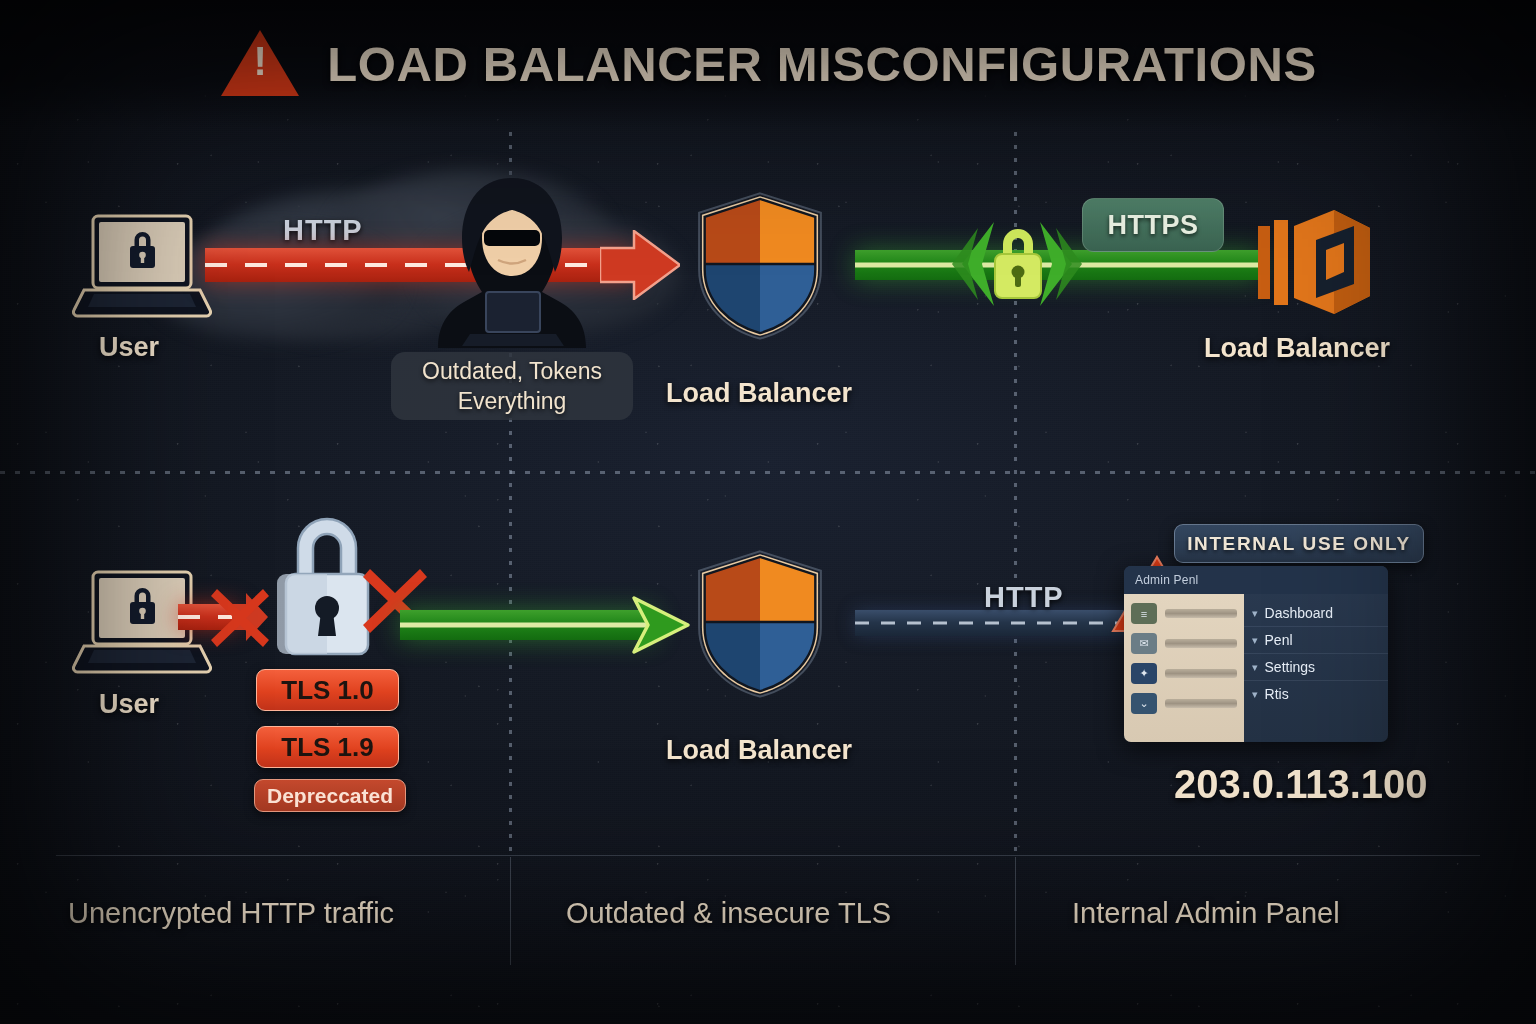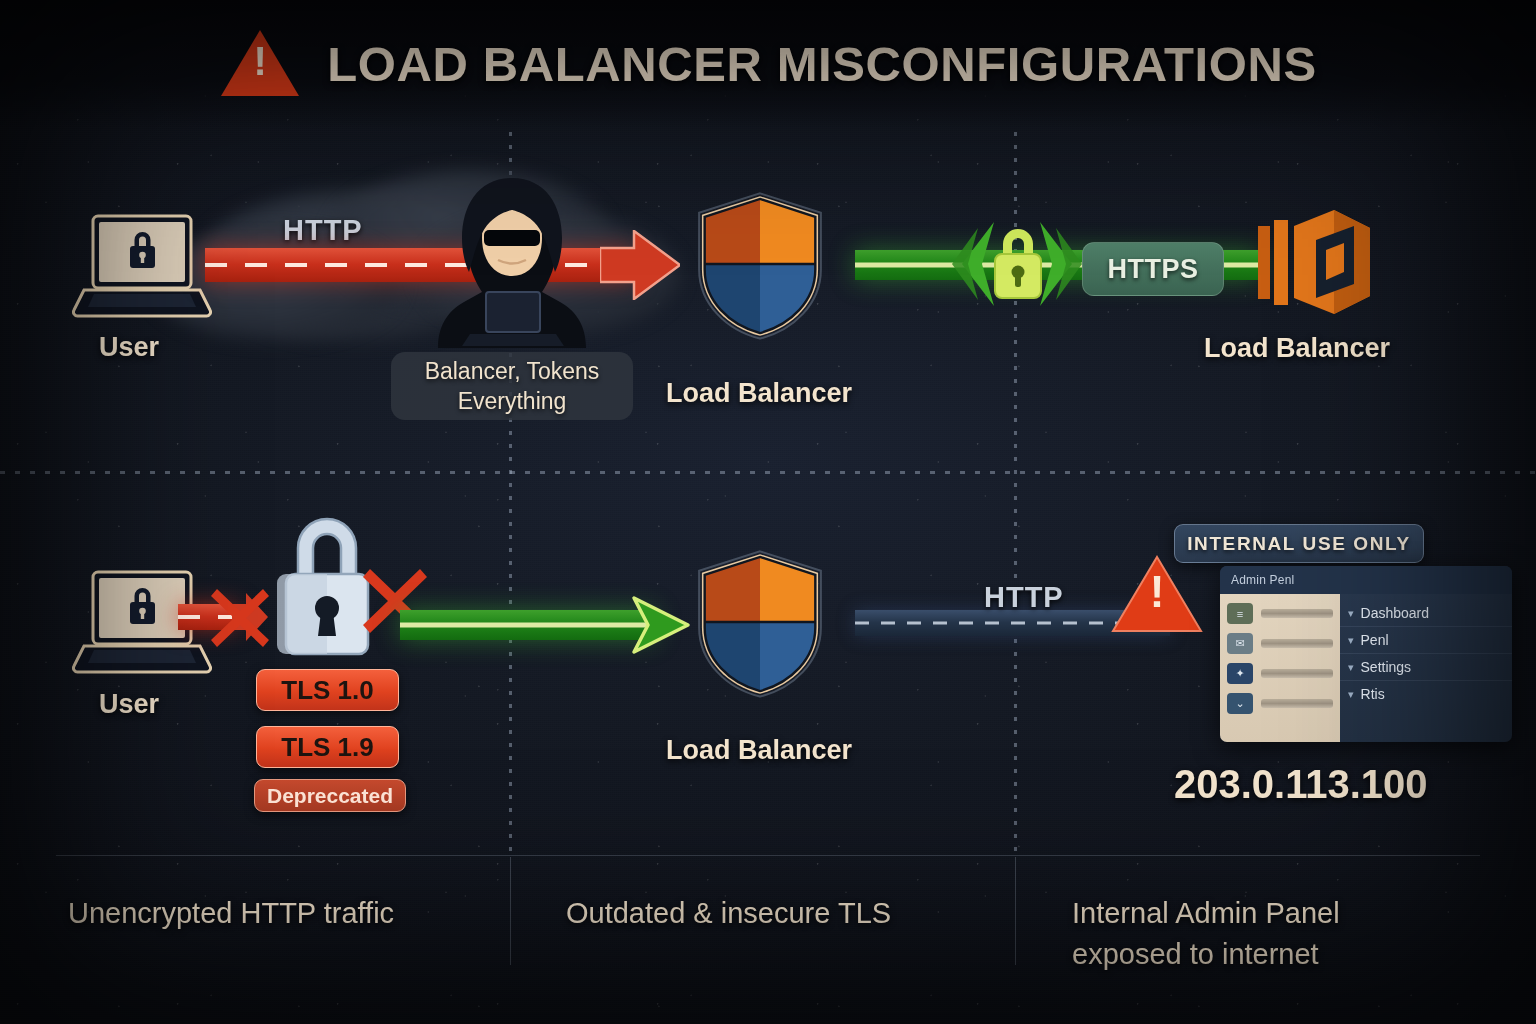--- a/index.html
+++ b/index.html
@@ -119,21 +119,21 @@
     background-size:26px 3px; opacity:.85;
   }
 
   
   .bubble {
     position:absolute; border-radius:12px; display:flex; align-items:center; justify-content:center;
     font-weight:700; text-shadow:0 2px 4px rgba(0,0,0,.7);
   }
   .bubble.green {
     background:linear-gradient(180deg,#4f7f68 0%,#3a6351 100%);
-    color:#e9f0e2; border:1px solid rgba(200,220,200,.22);margin-top:44px;
+    color:#e9f0e2; border:1px solid rgba(200,220,200,.22);
   }
   .bubble.dark {
     background:rgba(46,52,62,.86); color:#f1e3cd;
     border-radius:14px; line-height:1.32; text-align:center; flex-direction:column;
   }
 
   
   .tls-badge {
     position:absolute; display:flex; align-items:center; justify-content:center;
     border-radius:9px; font-weight:700;
@@ -242,21 +242,21 @@
       <rect x="54" y="54" width="56" height="16" rx="5" fill="#05070b"></rect>
       <rect x="77" y="58" width="11" height="5" fill="#05070b"></rect>
       <path d="M68 84 q14 8 28 0" stroke="#c9a float" fill="none"></path>
       <path d="M68 84 q14 7 28 0" stroke="#cfa57d" stroke-width="2.4" fill="none"></path>
       <rect x="56" y="116" width="54" height="40" rx="3" fill="#1b2231" stroke="#39455c" stroke-width="2"></rect>
       <path d="M40 158 h86 l8 12 H32 z" fill="#161c28"></path>
     </svg>
   </div>
 
   <div class="bubble dark" style="left:391px; top:352px; width:242px; height:68px; font-size:23px; font-weight:400;">
-    <span>Balancer, Tokens</span>
+    <span>Outdated, Tokens</span>
     <span>Everything</span>
   </div>
 
   <div style="position:absolute; left:662px; top:192px; width:196px; height:148px;">
     <svg width="196" height="148" viewBox="0 0 196 214">
       <defs>
         <clipPath id="sh1">
           <path d="M98 10 L178 36 V112 C178 158 142 192 98 204 C54 192 18 158 18 112 V36 Z"></path>
         </clipPath>
       </defs>
@@ -398,21 +398,21 @@
     <svg width="92" height="80" viewBox="0 0 92 80">
       <path d="M46 2 L90 76 H2 Z" fill="#e03c16" stroke="#f08060" stroke-width="2"></path>
     </svg>
     <span class="bang" style="font-size:44px;">!</span>
   </div>
 
   <div id="internal-banner" style="left:1174px; top:524px; width:250px; height:39px; font-size:19px;">
     <span>INTERNAL USE ONLY</span>
   </div>
 
-  <div id="admin-panel" style="left:1220px; top:566px; width:292px; height:176px;">
+  <div id="admin-panel" style="left:1124px; top:566px; width:264px; height:176px;">
     <div class="panel-titlebar">
       <span>Admin Penl</span>
     </div>
     <div class="panel-body">
       <div class="panel-left">
         <div class="pl-row">
           <span class="pl-ico" style="background:#5e6e57;">≡</span>
           <span class="pl-line"></span>
         </div>
         <div class="pl-row">
@@ -457,21 +457,20 @@
     <div class="fdiv" style="left:1015px; top:2px; height:108px;"></div>
 
     <div class="cap" style="left:68px; top:38px;">
       <div>Unencrypted HTTP traffic</div>
     </div>
     <div class="cap" style="left:566px; top:38px;">
       <div>Outdated &amp; insecure TLS</div>
     </div>
     <div class="cap" style="left:1072px; top:38px;">
       <div>Internal Admin Panel</div>
-      <div>exposed to internet</div>
     </div>
   </div>
 
   <div id="header">
     <div class="warn-tri" style="width:82px; height:72px;">
       <svg width="82" height="72" viewBox="0 0 82 72">
         <path d="M41 2 L80 68 H2 Z" fill="#d93a18"></path>
       </svg>
       <span class="bang" style="font-size:40px;">!</span>
     </div>

